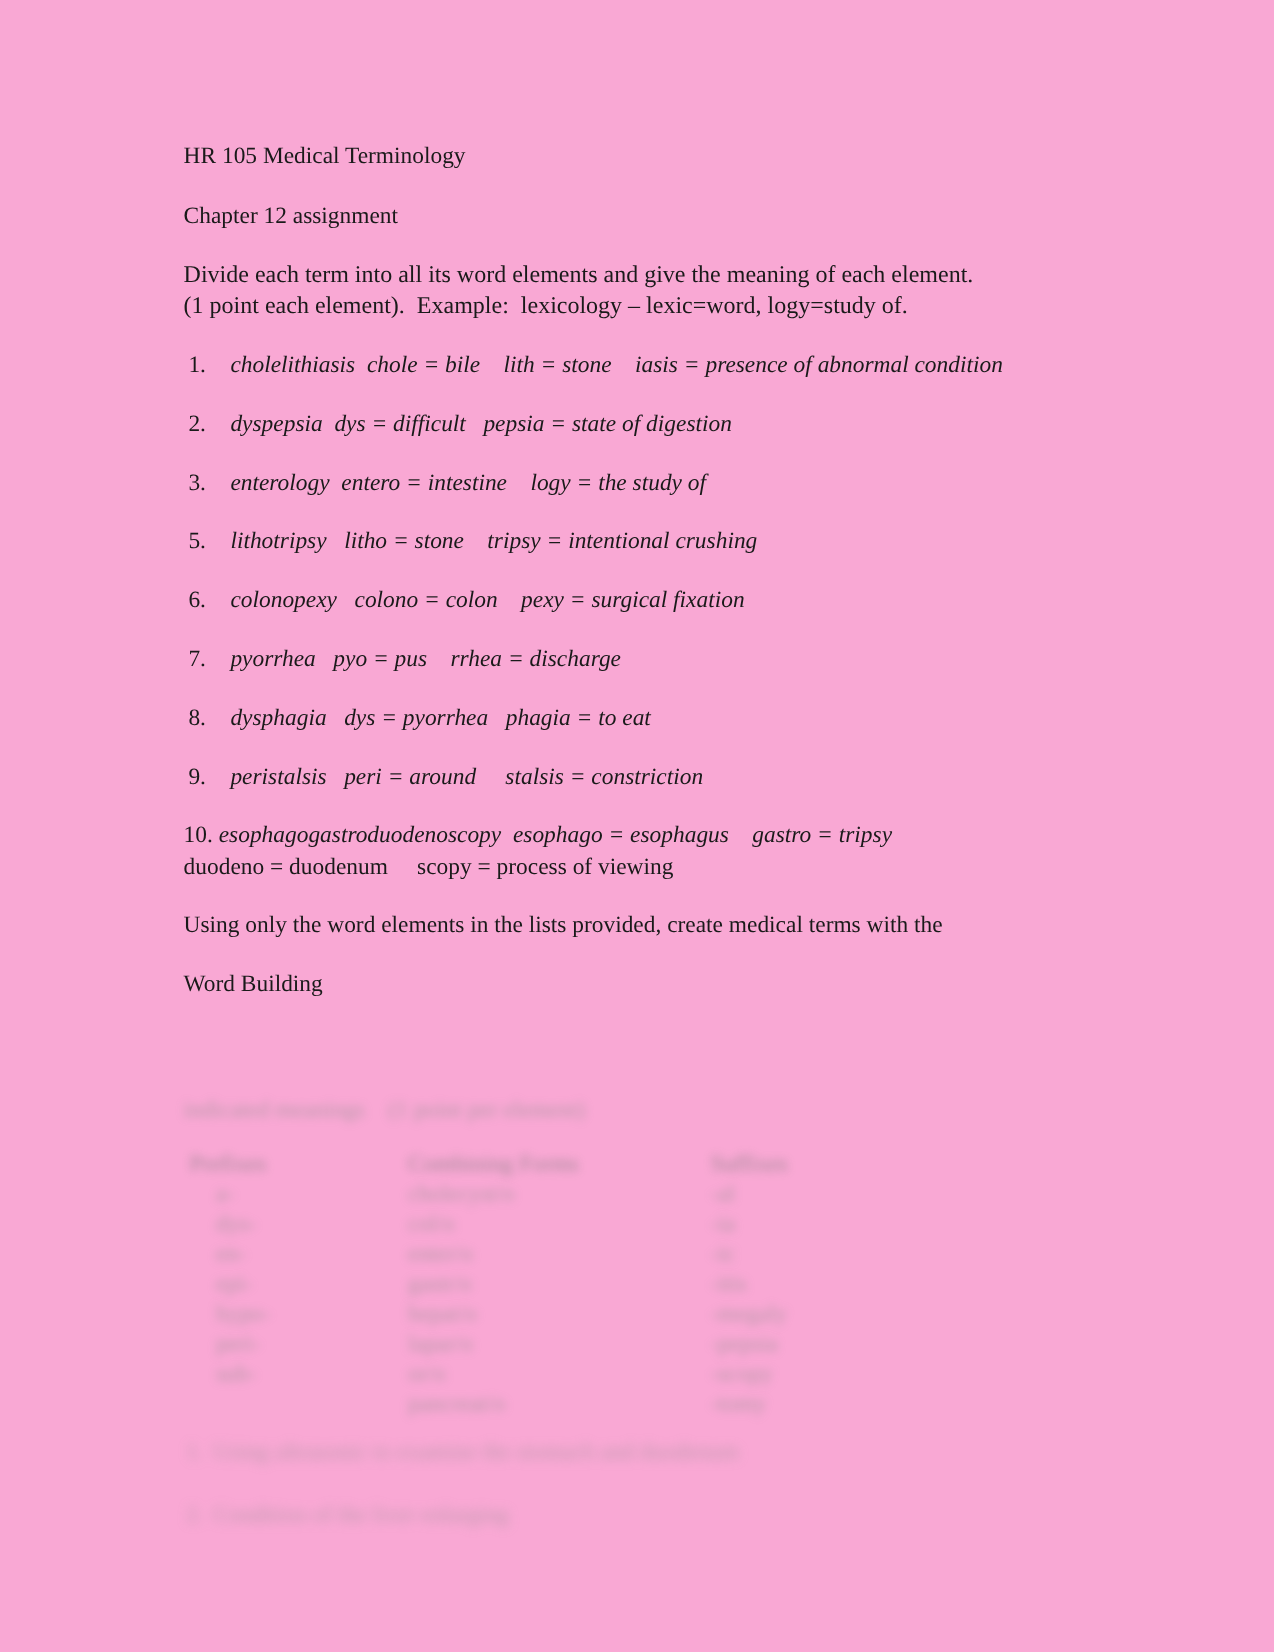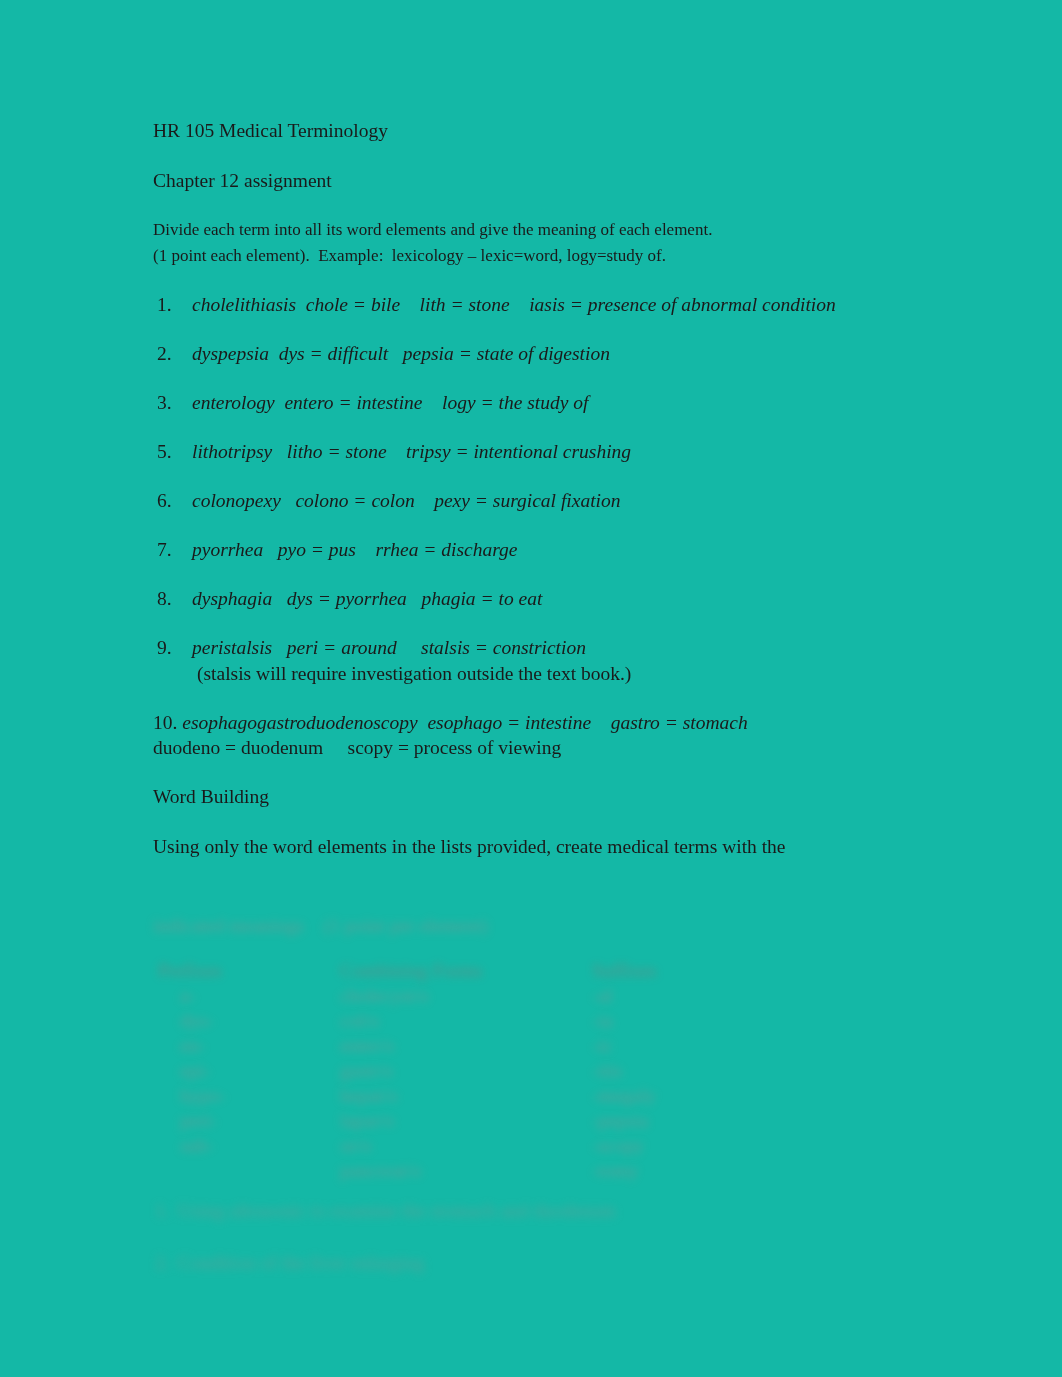--- a/index.html
+++ b/index.html
@@ -9,21 +9,21 @@
     background: #ffffff;
   }
   body {
     font-family: "Liberation Serif", "DejaVu Serif", serif;
     color: #1a1a1a;
   }
   #page {
     position: relative;
     width: 1062px;
     height: 1377px;
-    background: #14b8a6;
+    background: #f9a8d4;
     overflow: hidden;
     margin: 0 auto;
   }
   .doc-body {
     position: absolute;
     left: 153px;
     top: 118px;
     width: 790px;
   }
 
@@ -31,21 +31,21 @@
   .para {
     font-size: 19.5px;
     line-height: 25px;
     margin: 0 0 24.5px 0;
     white-space: pre-wrap;
   }
   .para.tight {
     margin-bottom: 24.5px;
   }
   .para-2line {
-    font-size: 17px;
+    font-size: 20px;
     line-height: 25.5px;
     margin: 0 0 24px 0;
   }
   .para-2line .ln { display: block; white-space: pre-wrap; }
 
   
   .wordlist {
     margin: 0;
     padding: 0;
     list-style: none;
@@ -175,33 +175,32 @@
       </li>
 
       <li>
         <span class="num">8.</span>
         <span class="txt">dysphagia   dys = pyorrhea   phagia = to eat</span>
       </li>
 
       <li>
         <span class="num">9.</span>
         <span class="txt">peristalsis   peri = around     stalsis = constriction</span>
-        <span class="sub">(stalsis will require investigation outside the text book.)</span>
       </li>
 
       <li class="wide">
-        <span class="num">10.</span><span>&nbsp;</span><span class="txt">esophagogastroduodenoscopy  esophago = intestine    gastro = stomach</span>
+        <span class="num">10.</span><span>&nbsp;</span><span class="txt">esophagogastroduodenoscopy  esophago = esophagus    gastro = tripsy</span>
         <span class="cont">duodeno = duodenum     scopy = process of viewing</span>
       </li>
 
     </ol>
 
+    <p class="para tight">Using only the word elements in the lists provided, create medical terms with the</p>
+
     <p class="para">Word Building</p>
-
-    <p class="para tight">Using only the word elements in the lists provided, create medical terms with the</p>
 
   </div>
 
   <div class="redacted" style="left:153px; top:913px; width:800px;">
     <span class="blur-text">indicated meanings    (1 point per element)</span>
   </div>
 
   <div class="redacted" style="left:0px; top:958px; width:1062px; height:210px;">
 
     <div class="blur-col" style="left:158px;">

